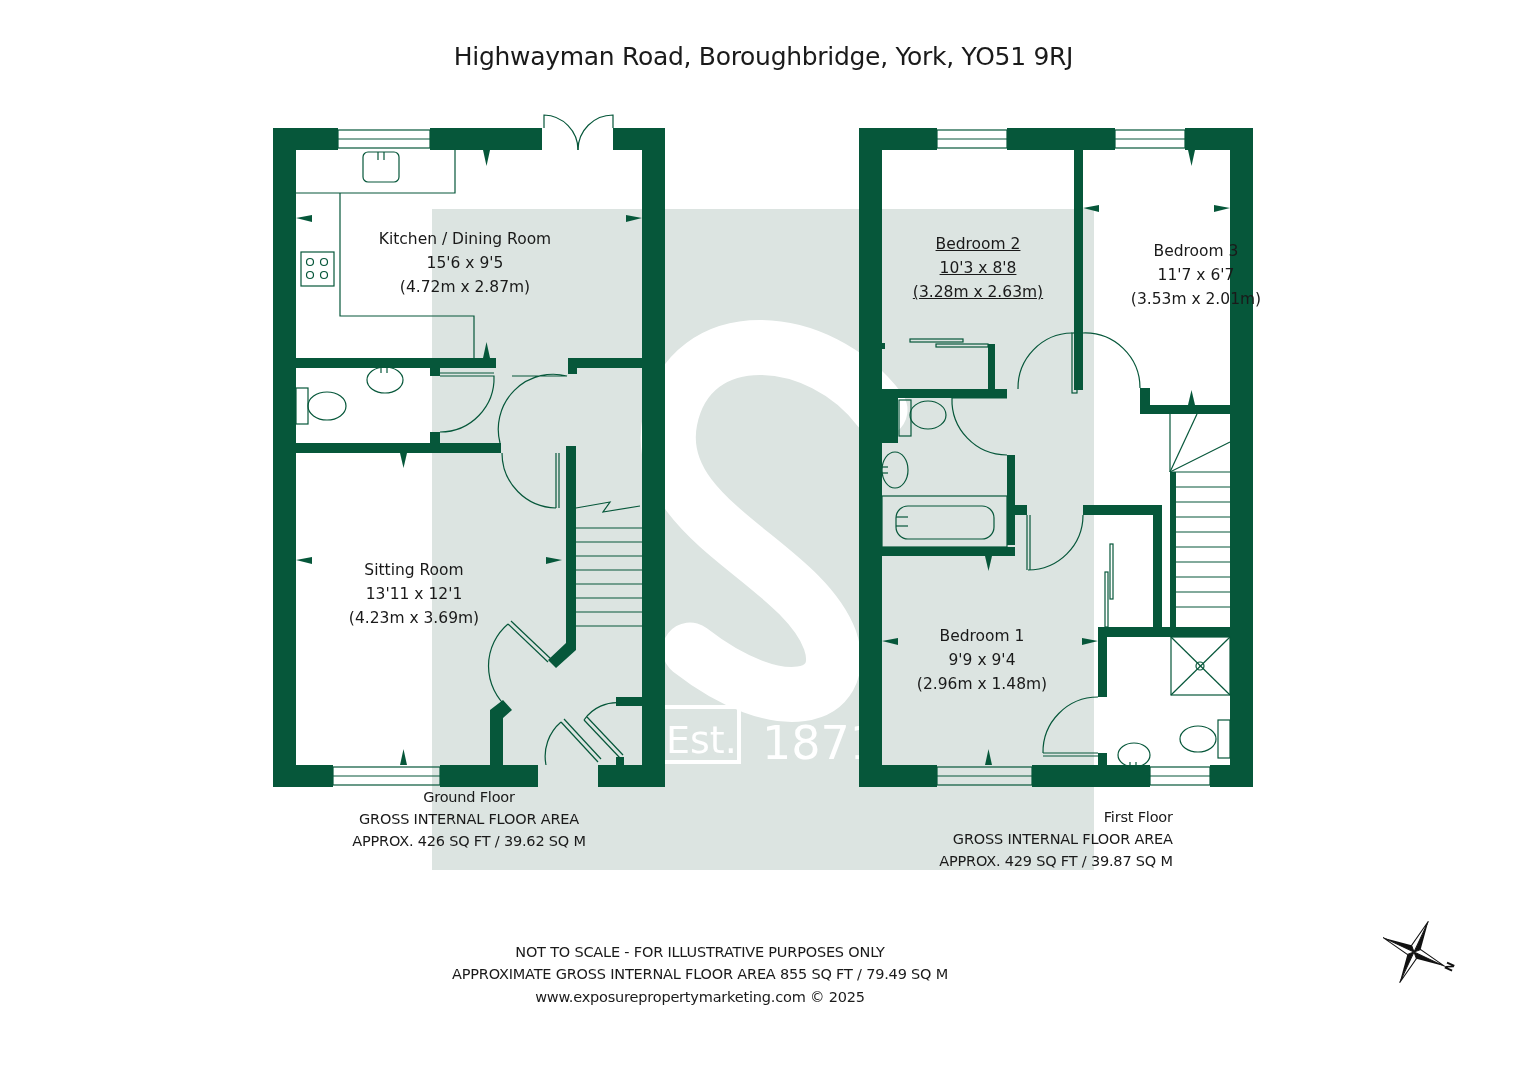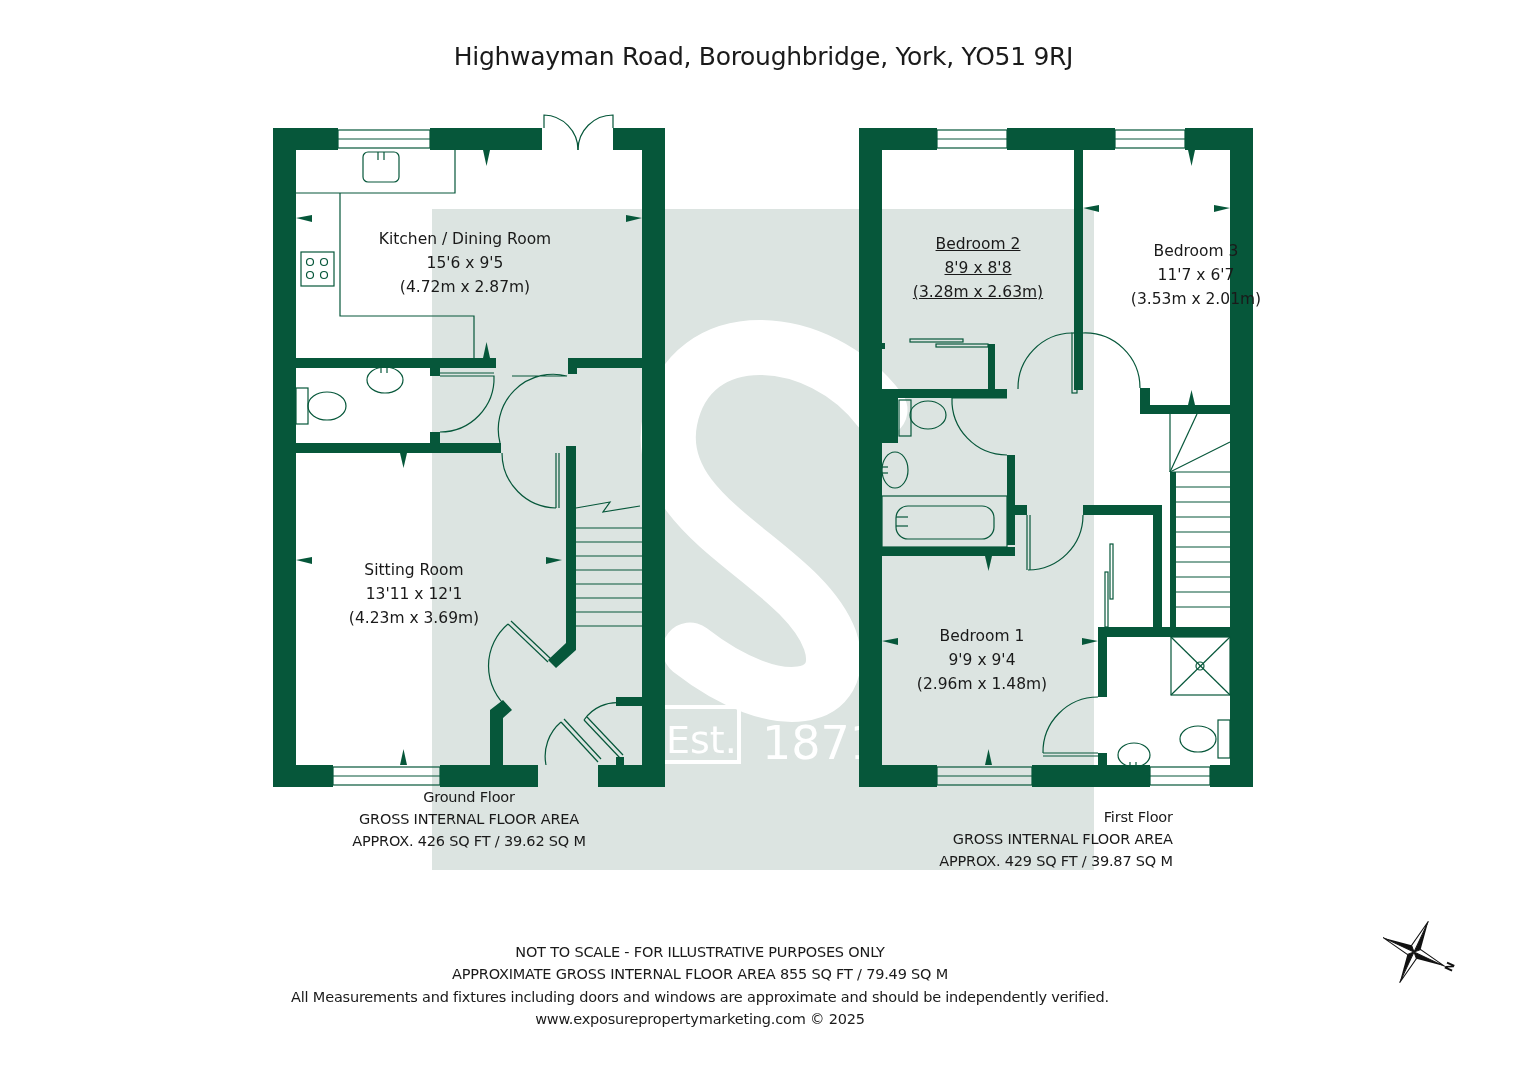--- a/index.html
+++ b/index.html
@@ -258,21 +258,21 @@
   <div>15'6 x 9'5</div>
   <div>(4.72m x 2.87m)</div>
 </div>
 <div class="room-label" style="left:414px; top:558px;">
   <div>Sitting Room</div>
   <div>13'11 x 12'1</div>
   <div>(4.23m x 3.69m)</div>
 </div>
 <div class="room-label" style="left:978px; top:232px;text-decoration:underline;">
   <div>Bedroom 2</div>
-  <div>8'9 x 8'8</div>
+  <div>10'3 x 8'8</div>
   <div>(3.28m x 2.63m)</div>
 </div>
 <div class="room-label" style="left:1160px; top:239px;margin-left:36px;">
   <div>Bedroom 3</div>
   <div>11'7 x 6'7</div>
   <div>(3.53m x 2.01m)</div>
 </div>
 <div class="room-label" style="left:982px; top:624px;">
   <div>Bedroom 1</div>
   <div>9'9 x 9'4</div>
@@ -286,21 +286,20 @@
 </div>
 <div class="floor-caption" style="left:1056px; top:806px;text-align:right;">
   <div>First Floor</div>
   <div>GROSS INTERNAL FLOOR AREA</div>
   <div>APPROX. 429 SQ FT / 39.87 SQ M</div>
 </div>
 
 <div class="footer">
   <div>NOT TO SCALE - FOR ILLUSTRATIVE PURPOSES ONLY</div>
   <div>APPROXIMATE GROSS INTERNAL FLOOR AREA 855 SQ FT / 79.49 SQ M</div>
-  <div>All Measurements and fixtures including doors and windows are approximate and should be independently verified.</div>
   <div>www.exposurepropertymarketing.com © 2025</div>
 </div>
 
 <svg class="compass" width="85" height="75" viewBox="0 0 85 75" xmlns="http://www.w3.org/2000/svg">
   <g transform="translate(42,37) rotate(25)">
     <polygon points="0,-34 5,-5 0,0" fill="#111"></polygon>
     <polygon points="0,-34 -5,-5 0,0" fill="#fff" stroke="#111" stroke-width="1"></polygon>
     <polygon points="34,0 5,5 0,0" fill="#111"></polygon>
     <polygon points="34,0 5,-5 0,0" fill="#fff" stroke="#111" stroke-width="1"></polygon>
     <polygon points="0,34 -5,5 0,0" fill="#111"></polygon>

